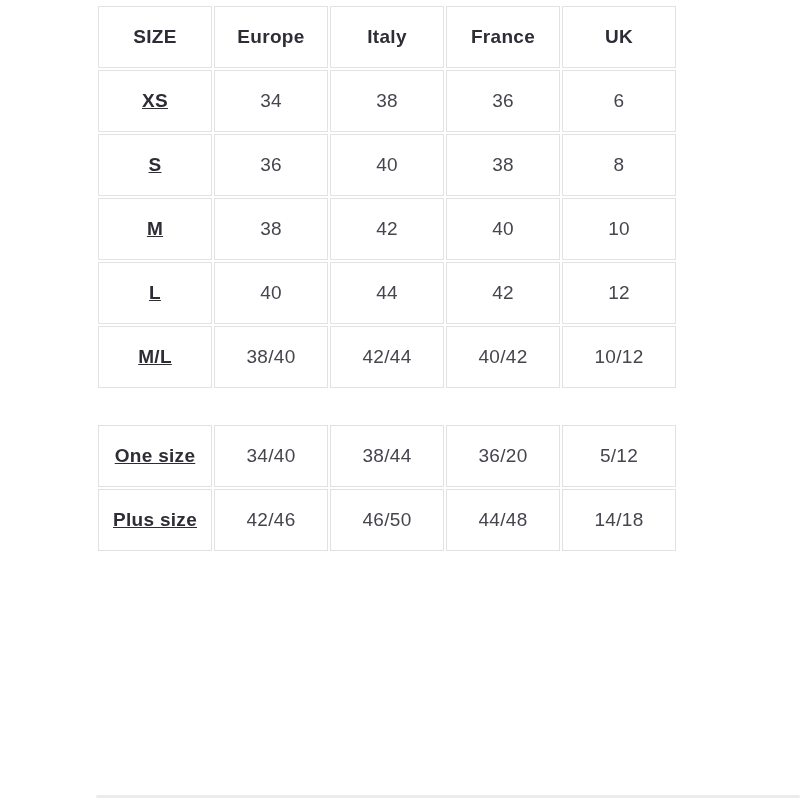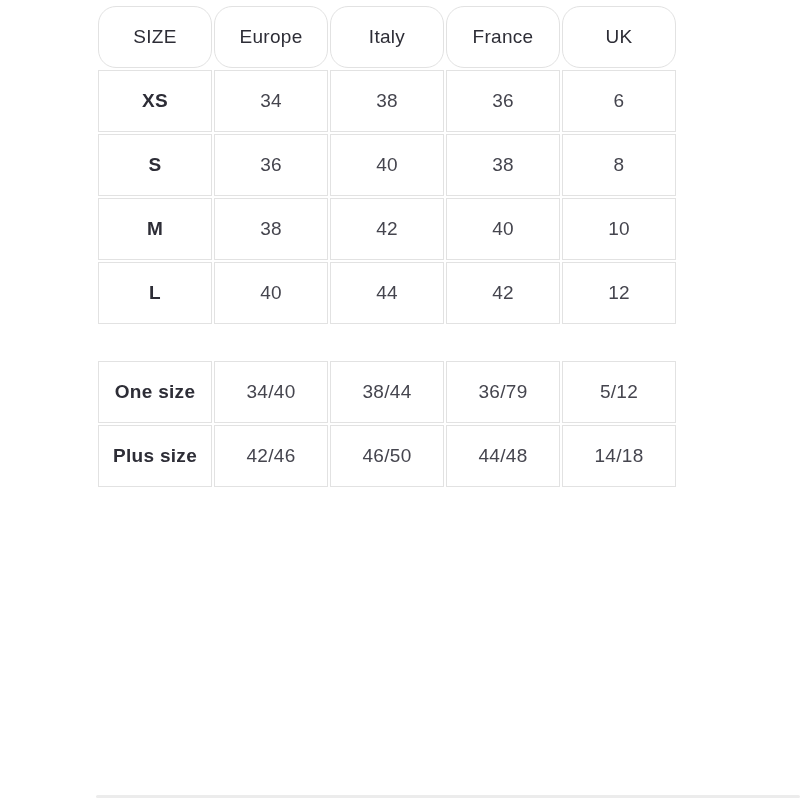--- a/index.html
+++ b/index.html
@@ -32,31 +32,31 @@
     border:1px solid var(--border);
     background:#fff;
     height:58px;
     text-align:center;
     vertical-align:middle;
     font-size:19px;
     letter-spacing:0.3px;
     overflow:hidden;
   }
   table.size-table th{
-    font-weight:normal;
+    font-weight:bold;
     color:var(--label-color);
-    border-radius:18px;
   }
   table.size-table td{
     color:var(--data-color);
     font-weight:normal;
   }
   table.size-table td.row-label{
     font-weight:bold;
     color:var(--label-color);
+    text-decoration:underline;
   }
   .table-gap{ height:33px; }
   .h-scrollbar{
     position:absolute;
     left:96px; top:795px;
     width:704px; height:3px;
     background:var(--scrollbar);
     border-radius:2px;
   }
 </style>
@@ -97,32 +97,39 @@
           <td>40</td>
           <td>10</td>
         </tr>
         <tr>
           <td class="row-label">L</td>
           <td>40</td>
           <td>44</td>
           <td>42</td>
           <td>12</td>
         </tr>
+        <tr>
+          <td class="row-label">M/L</td>
+          <td>38/40</td>
+          <td>42/44</td>
+          <td>40/42</td>
+          <td>10/12</td>
+        </tr>
       </tbody>
   </table>
 
   <div class="table-gap"></div>
 
   <table class="size-table">
     <tbody id="t2-body">
         <tr>
           <td class="row-label">One size</td>
           <td>34/40</td>
           <td>38/44</td>
-          <td>36/79</td>
+          <td>36/20</td>
           <td>5/12</td>
         </tr>
         <tr>
           <td class="row-label">Plus size</td>
           <td>42/46</td>
           <td>46/50</td>
           <td>44/48</td>
           <td>14/18</td>
         </tr>
       </tbody>

